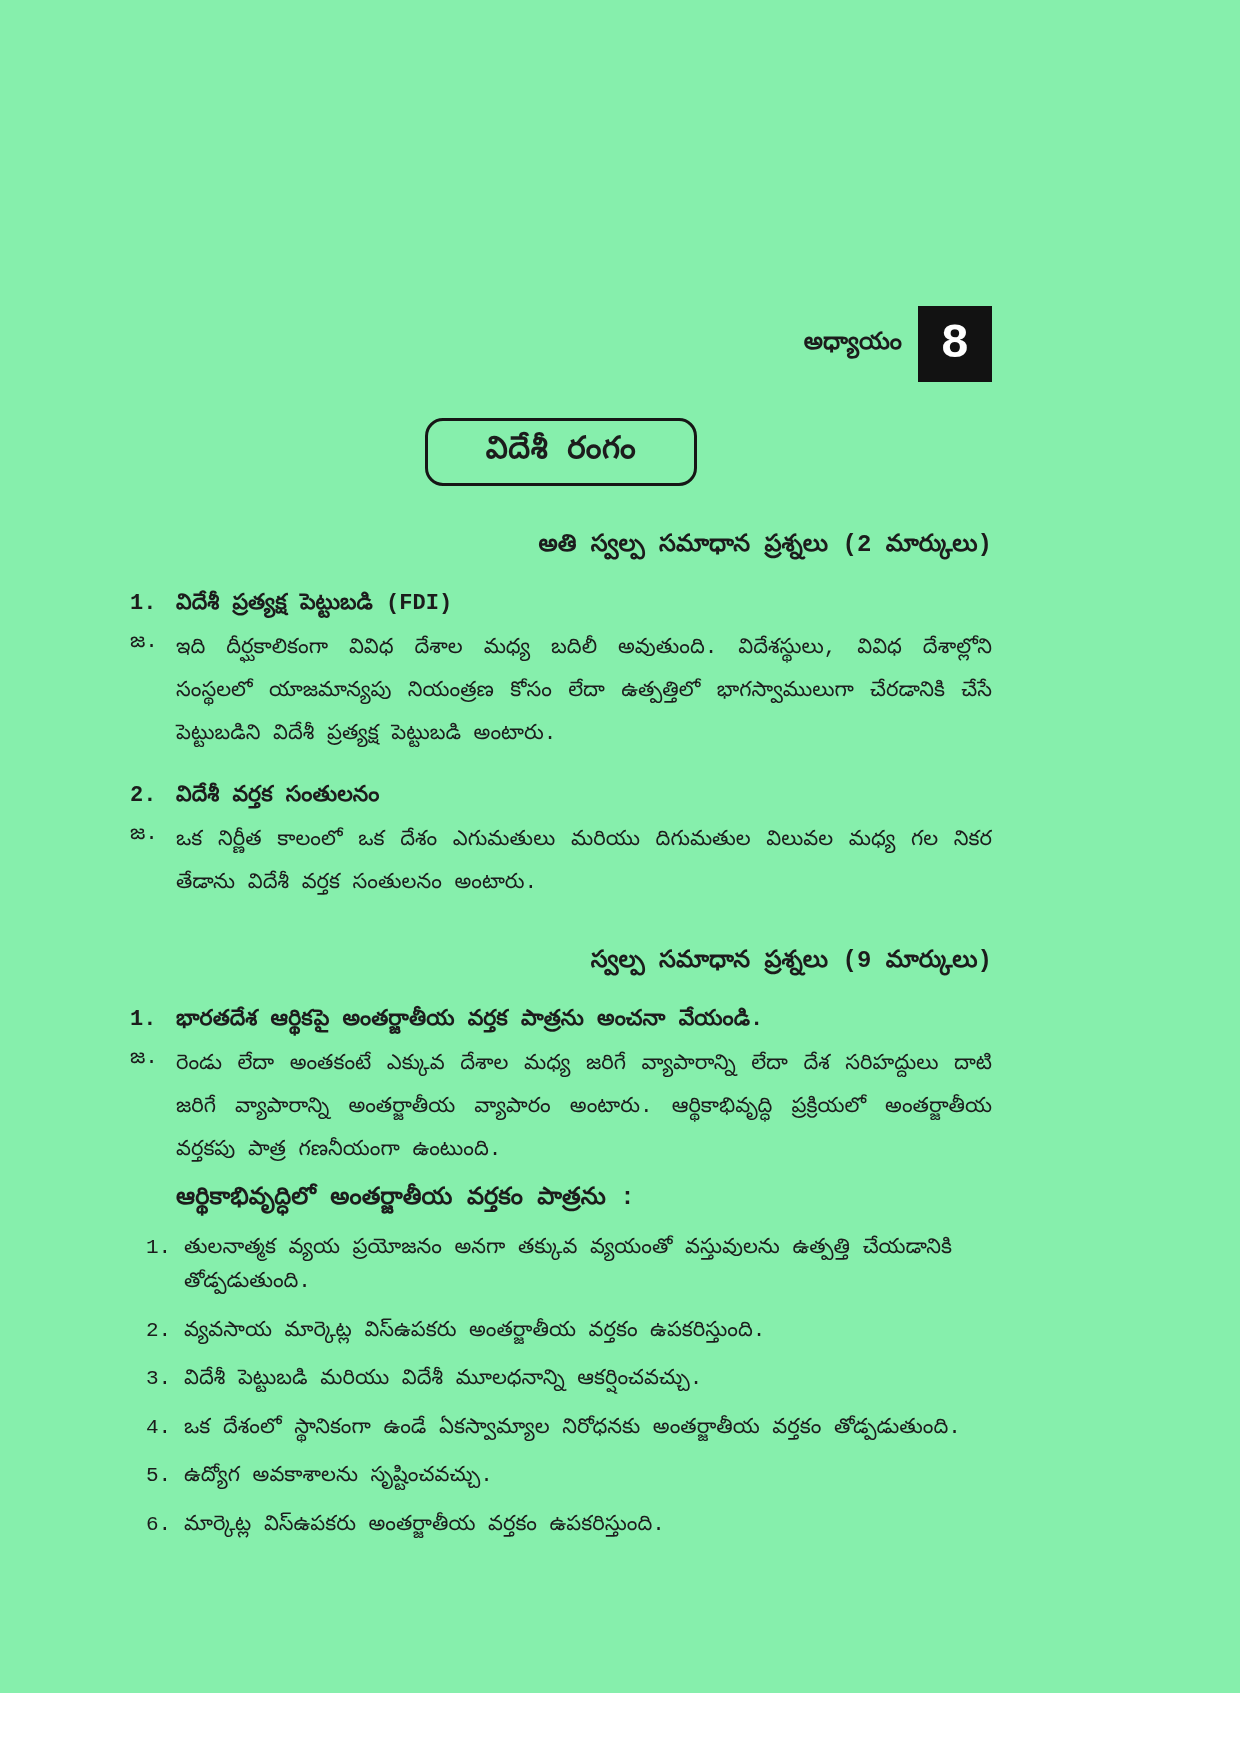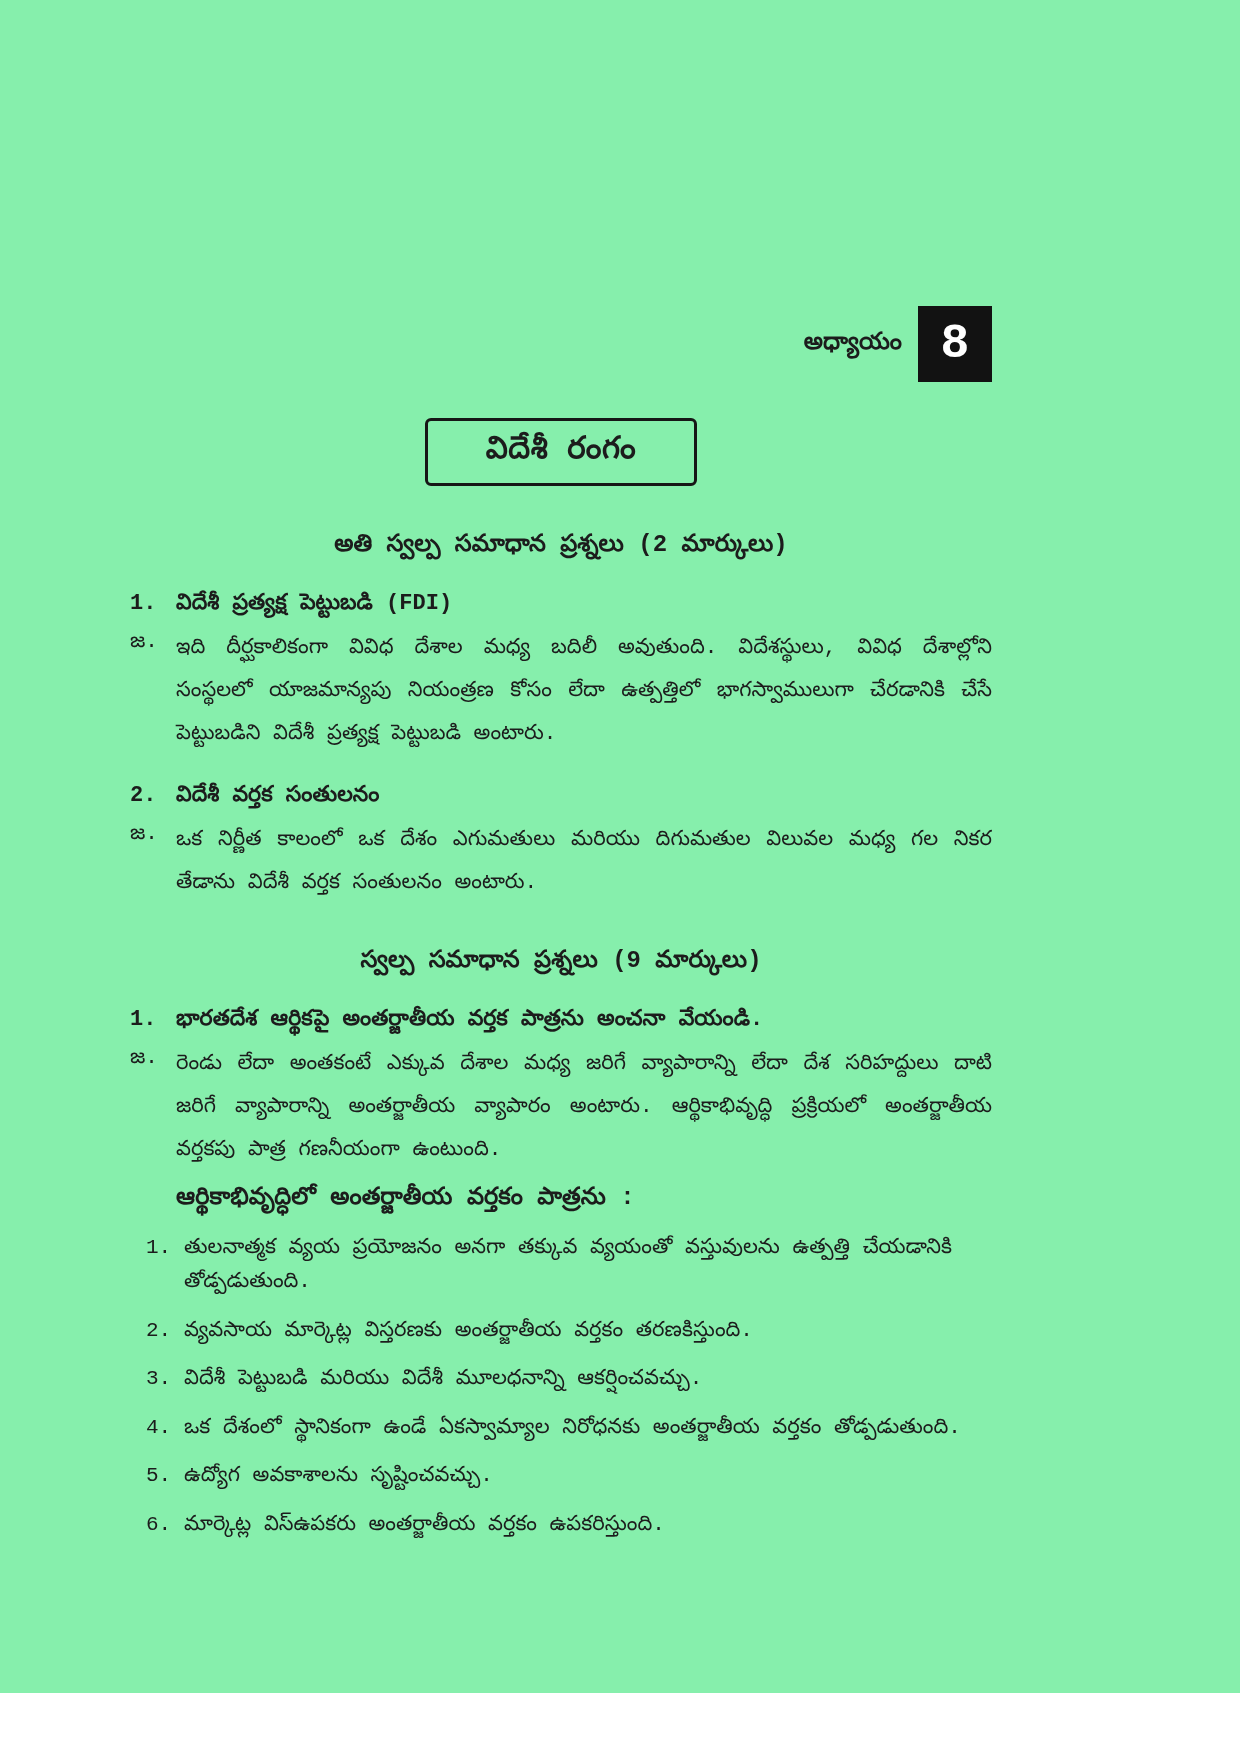--- a/index.html
+++ b/index.html
@@ -48,30 +48,30 @@
   }
 
   
   .title-wrap {
     display: flex;
     justify-content: center;
     margin-top: 36px;
   }
   .title-box {
     border: 3px solid #161616;
-    border-radius: 6px;
+    border-radius: 18px;
     padding: 10px 58px;
     font-size: 31px;
     font-weight: bold;
     letter-spacing: 0.5px;
   }
 
   
   .section-heading {
-    text-align: center;
+    text-align: right;
     font-weight: bold;
     font-size: 24px;
     margin-top: 44px;
   }
   .section-heading.second {
     margin-top: 42px;
   }
 
   
   .qa-block { margin-top: 24px; }
@@ -172,21 +172,21 @@
 
       <div class="subheading">ఆర్థికాభివృద్ధిలో అంతర్జాతీయ వర్తకం పాత్రను :</div>
 
       <div class="points">
         <div class="point">
           <span class="point-num">1.</span>
           <span class="point-text">తులనాత్మక వ్యయ ప్రయోజనం అనగా తక్కువ వ్యయంతో వస్తువులను ఉత్పత్తి చేయడానికి తోడ్పడుతుంది.</span>
         </div>
         <div class="point">
           <span class="point-num">2.</span>
-          <span class="point-text">వ్యవసాయ మార్కెట్ల విస్తరణకు అంతర్జాతీయ వర్తకం తరణకిస్తుంది.</span>
+          <span class="point-text">వ్యవసాయ మార్కెట్ల విస్ఉపకరు అంతర్జాతీయ వర్తకం ఉపకరిస్తుంది.</span>
         </div>
         <div class="point">
           <span class="point-num">3.</span>
           <span class="point-text">విదేశీ పెట్టుబడి మరియు విదేశీ మూలధనాన్ని ఆకర్షించవచ్చు.</span>
         </div>
         <div class="point">
           <span class="point-num">4.</span>
           <span class="point-text">ఒక దేశంలో స్థానికంగా ఉండే ఏకస్వామ్యాల నిరోధనకు అంతర్జాతీయ వర్తకం తోడ్పడుతుంది.</span>
         </div>
         <div class="point">

